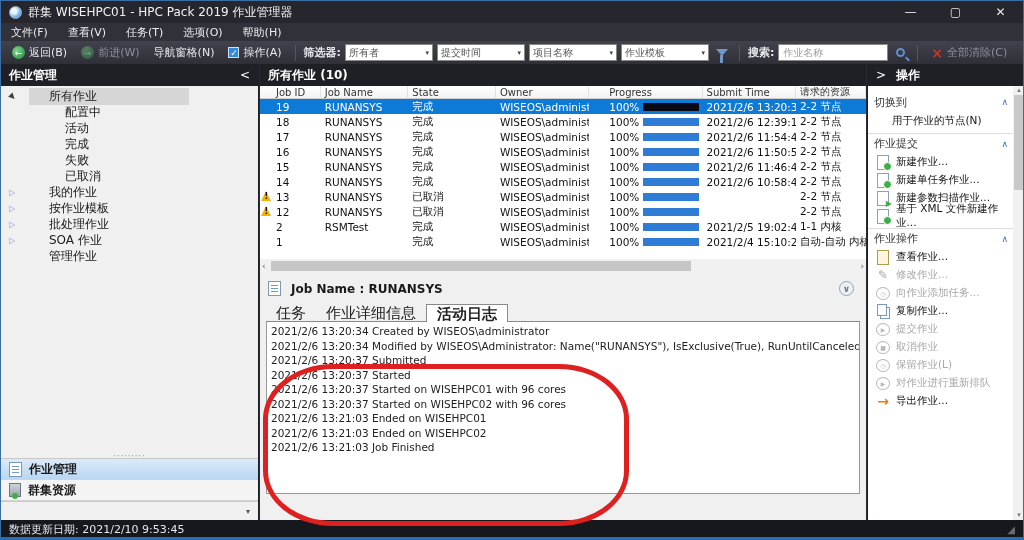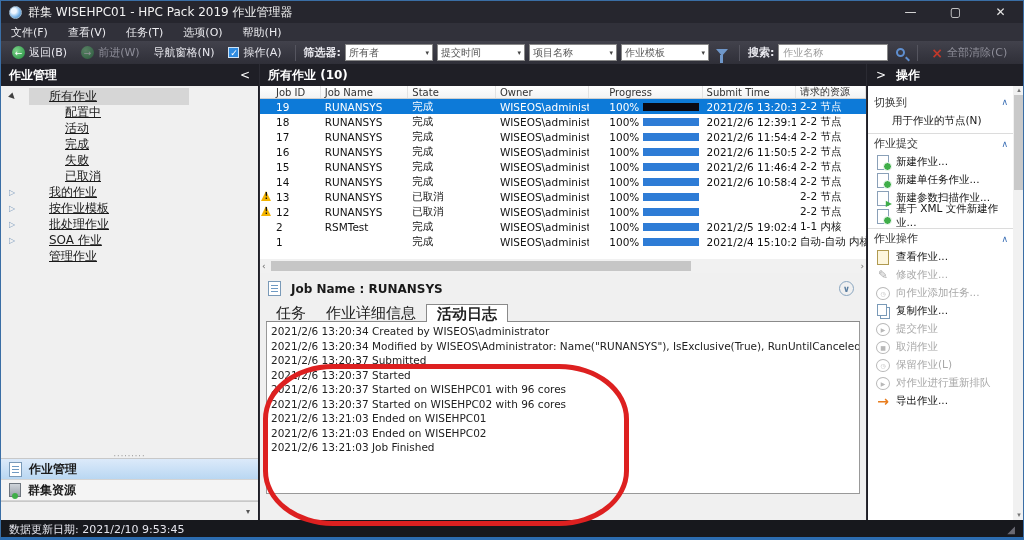--- a/index.html
+++ b/index.html
@@ -49,21 +49,21 @@
                display:flex; align-items:center; padding:0 8px; }
   #left-panel  { position:absolute; left:0;   top:63px; width:258px; height:484px; background:#f0f0f0; border-right:1px solid #1f1f26; }
   #center-panel{ position:absolute; left:259px; top:63px; width:606px; height:456px; background:#f0f0f0; }
   #right-panel { position:absolute; left:866px; top:63px; width:158px; height:456px; background:#fff; border-left:1px solid #1f1f26; }
 
   
   .tree { position:absolute; left:0; top:24px; width:100%; font-size:12px; color:#1a1a1a; }
   .tree-item { height:16px; display:flex; align-items:center; position:relative; }
   .tree-item .twisty { position:absolute; left:8px; font-size:8px; color:#7d9cbe; }
   .tree-item .twisty.exp { color:#404040; transform:rotate(-45deg); }
-  .tree-item .lbl { position:absolute; left:42px; padding:0 6px;text-decoration:underline; }
+  .tree-item .lbl { position:absolute; left:42px; padding:0 6px; }
   .tree-item.sel .lbl { background:#d6d6d6; left:28px; padding-left:20px; width:160px; }
   .dots-handle { position:absolute; left:0; top:388px; width:100%; text-align:center; color:#9a9a9a;
                  font-size:8px; letter-spacing:1px; }
   .navbtns { position:absolute; left:0; top:394px; width:100%; border-top:1px solid #c8c8c8; }
   .navbtn { height:21px; display:flex; align-items:center; gap:7px; padding:0 8px; font-size:12px;
             font-weight:bold; color:#1a1a1a; border-bottom:1px solid #d4d4d4; background:#f4f4f4; }
   .navbtn.sel { background:linear-gradient(#dceafa,#b9d7f2); }
   .doc-ic { width:13px; height:15px; background:#fff; border:1px solid #7a9ab8; position:relative; }
   .doc-ic::before { content:''; position:absolute; left:2px; top:3px; width:7px; height:1px;
                     background:#6f9ac3; box-shadow:0 3px 0 #6f9ac3, 0 6px 0 #6f9ac3; }

